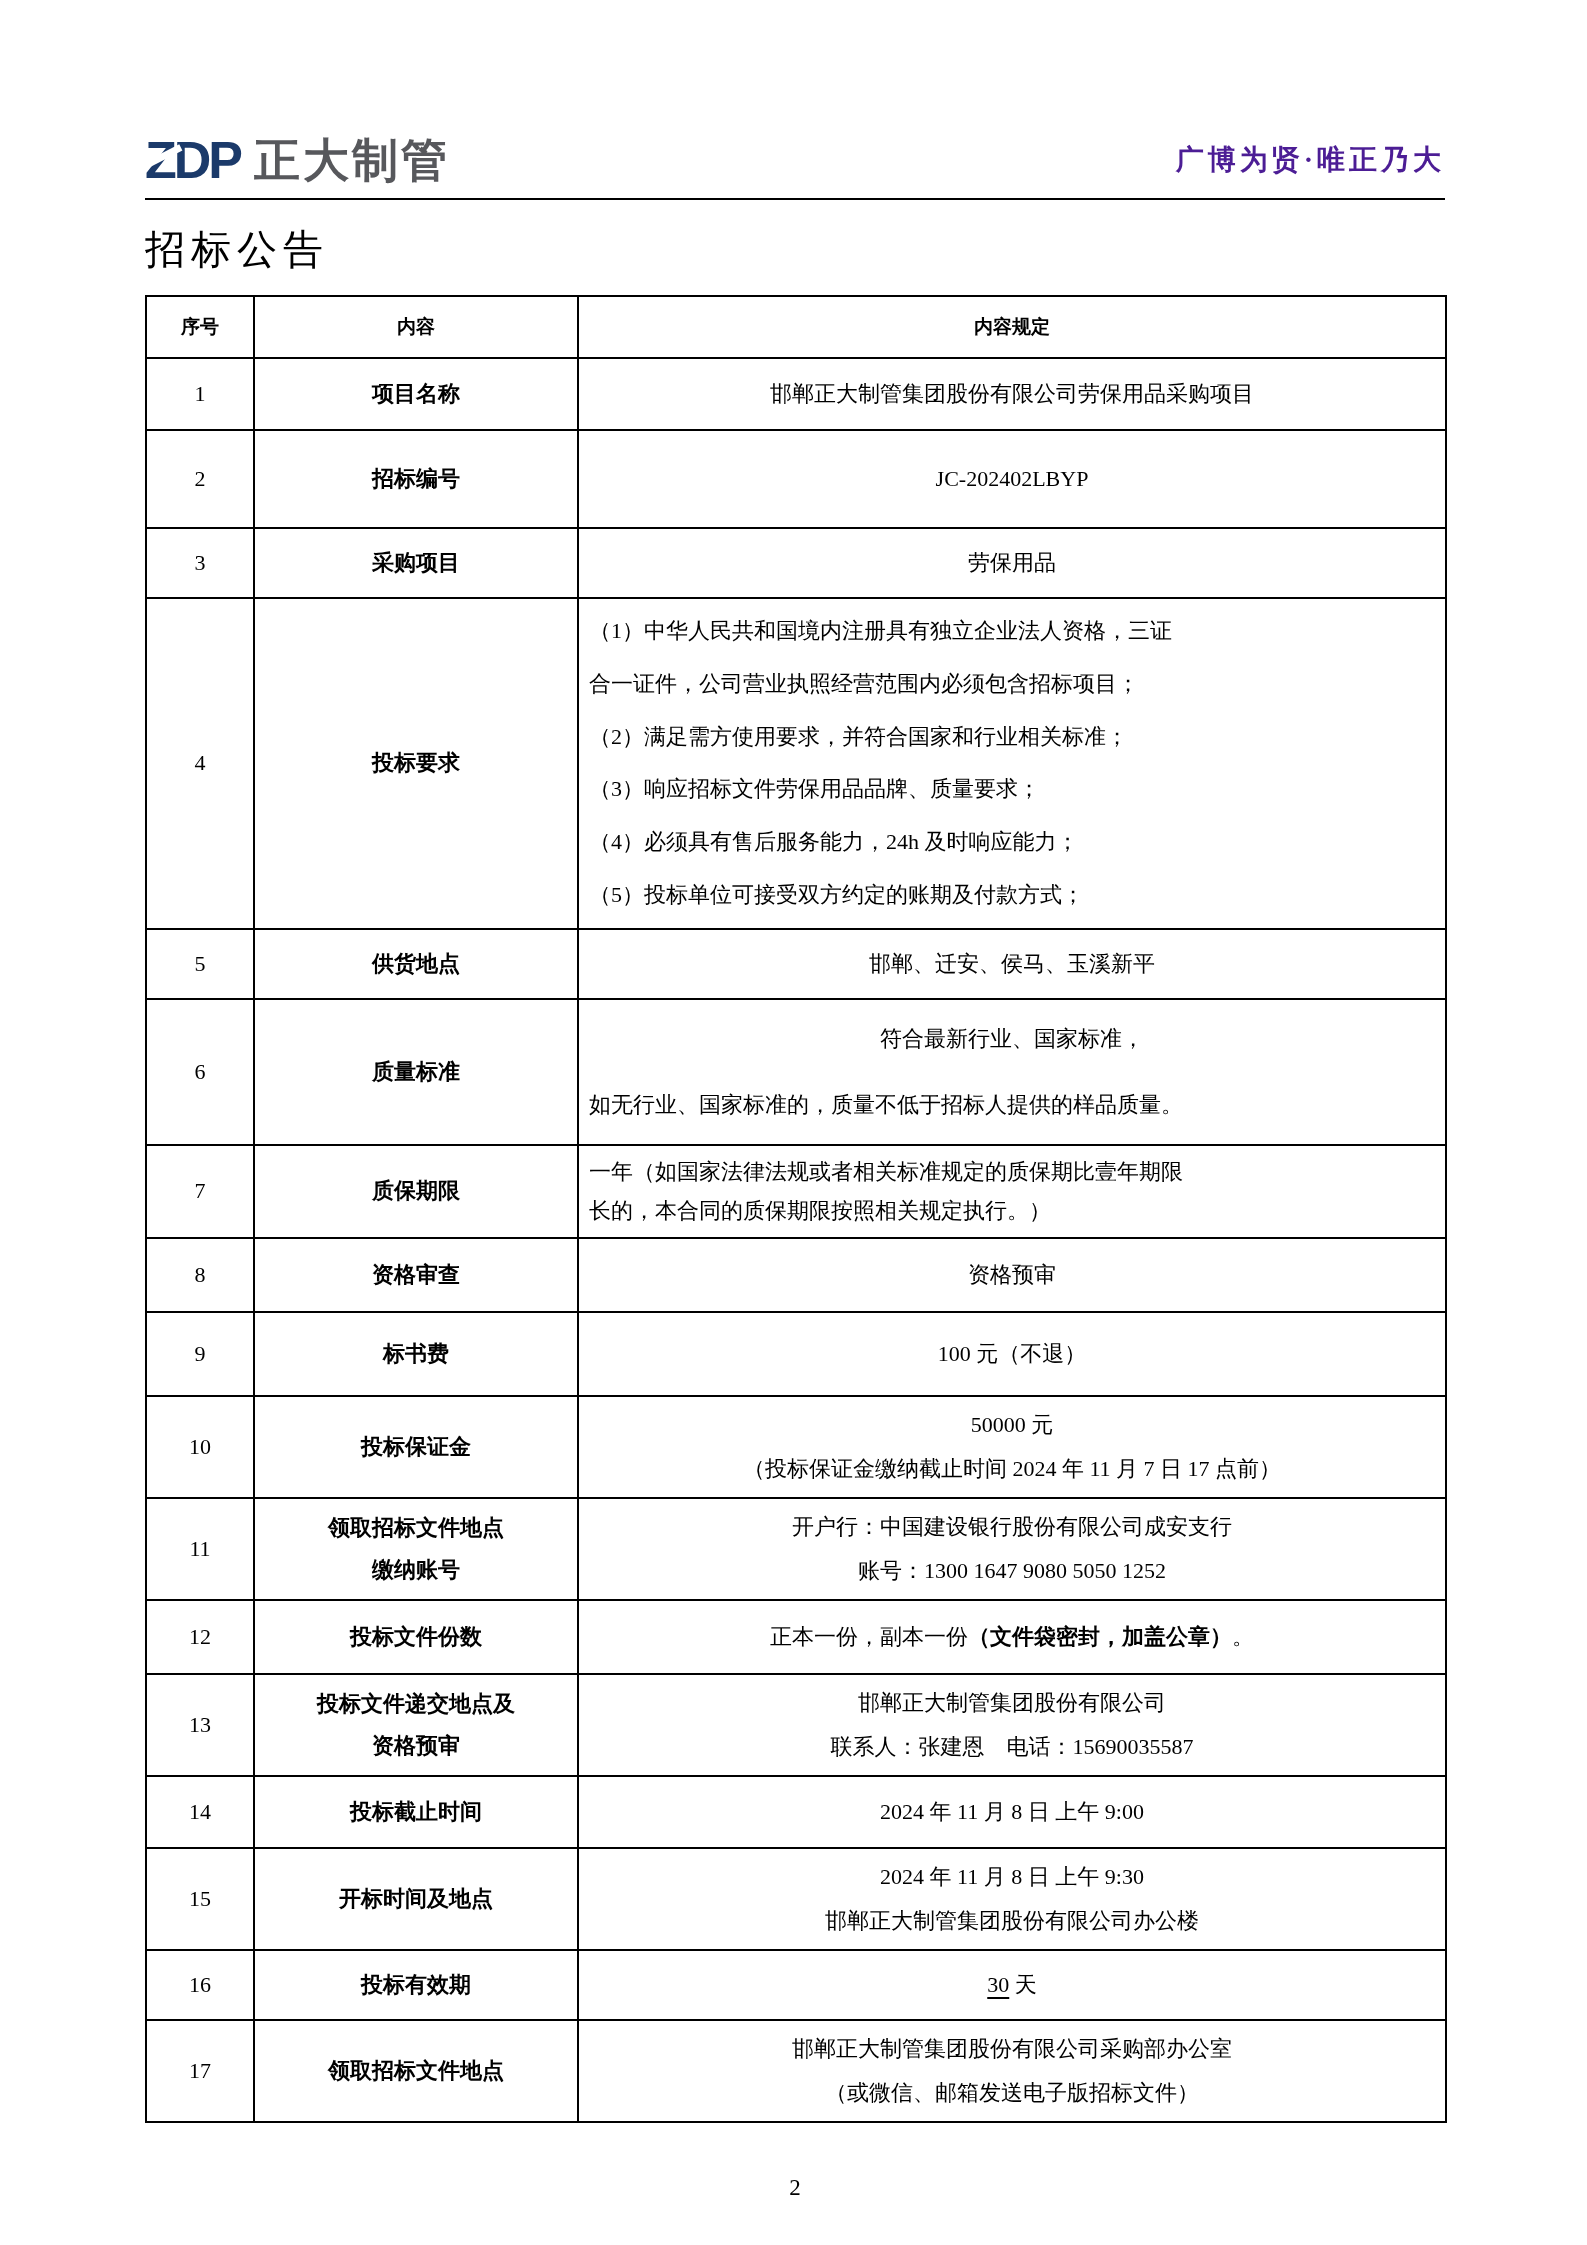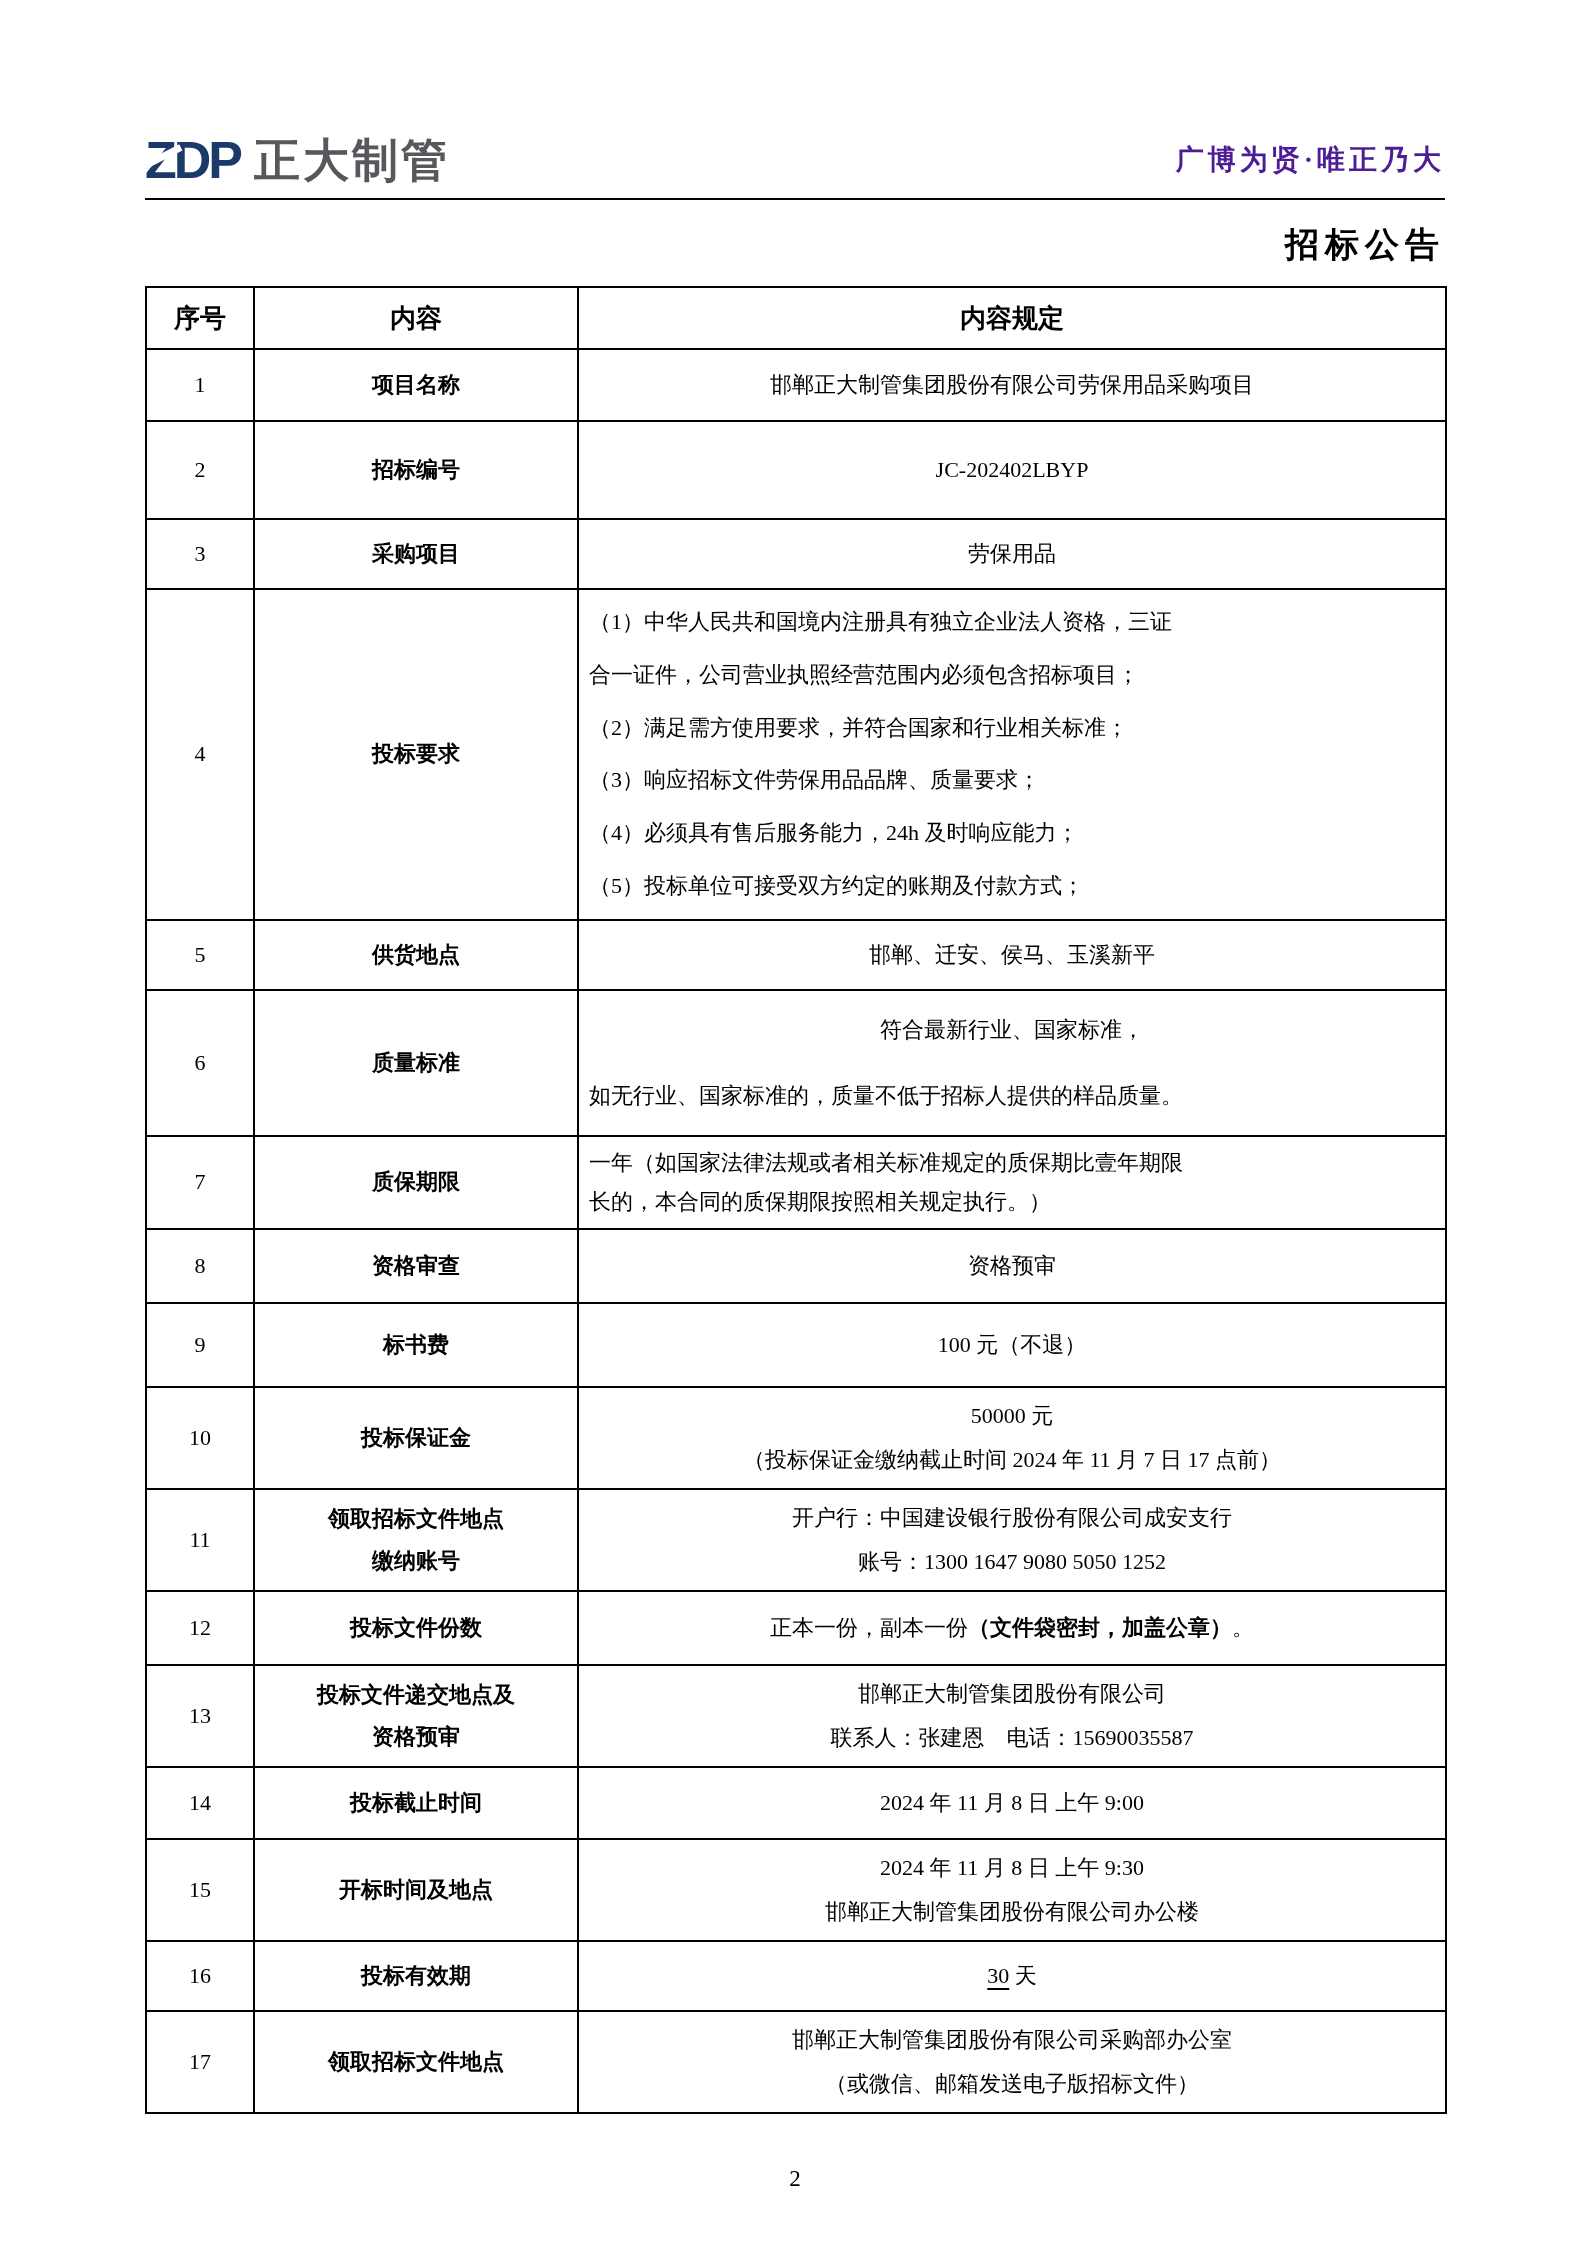--- a/index.html
+++ b/index.html
@@ -31,37 +31,37 @@
   .logo-cn{
     font-family:"Liberation Sans","DejaVu Sans",sans-serif;
     font-weight:900;font-size:46px;line-height:1;color:#57585c;letter-spacing:3px;
   }
   .tagline{
     font-weight:700;font-size:28px;color:#4c1d95;letter-spacing:4px;
   }
 
   
   .doc-title{
-    text-align:right;font-size:34px;font-weight:700;
+    text-align:left;font-size:40px;font-weight:400;
     margin:22px 0 18px 0;letter-spacing:6px;
   }
 
   
   table.notice{
     width:1300px;border-collapse:collapse;table-layout:fixed;
   }
   table.notice col.c1{width:108px;}
   table.notice col.c2{width:324px;}
   table.notice col.c3{width:868px;}
   table.notice th,table.notice td{
     border:2px solid #000;
     font-size:22px;vertical-align:middle;
     padding:6px 10px;
   }
-  table.notice th{font-size:26px;font-weight:700;text-align:center;height:48px;}
+  table.notice th{font-size:19px;font-weight:700;text-align:center;height:48px;}
   td.no{ text-align:center;font-size:23px; }
   td.label{ text-align:center;font-weight:700;line-height:1.9; }
   td.value{ text-align:center;line-height:2.0; }
   td.value .line{ }
   td.value .line.left{ text-align:left; }
   td.value .line.center{ text-align:center; }
   tr.lead-wide td.value{ line-height:2.4; }
   tr.lead-xwide td.value{ line-height:3.0; }
   tr.lead-mid td.value{ line-height:1.8; }
   .seg-b{font-weight:700;}

